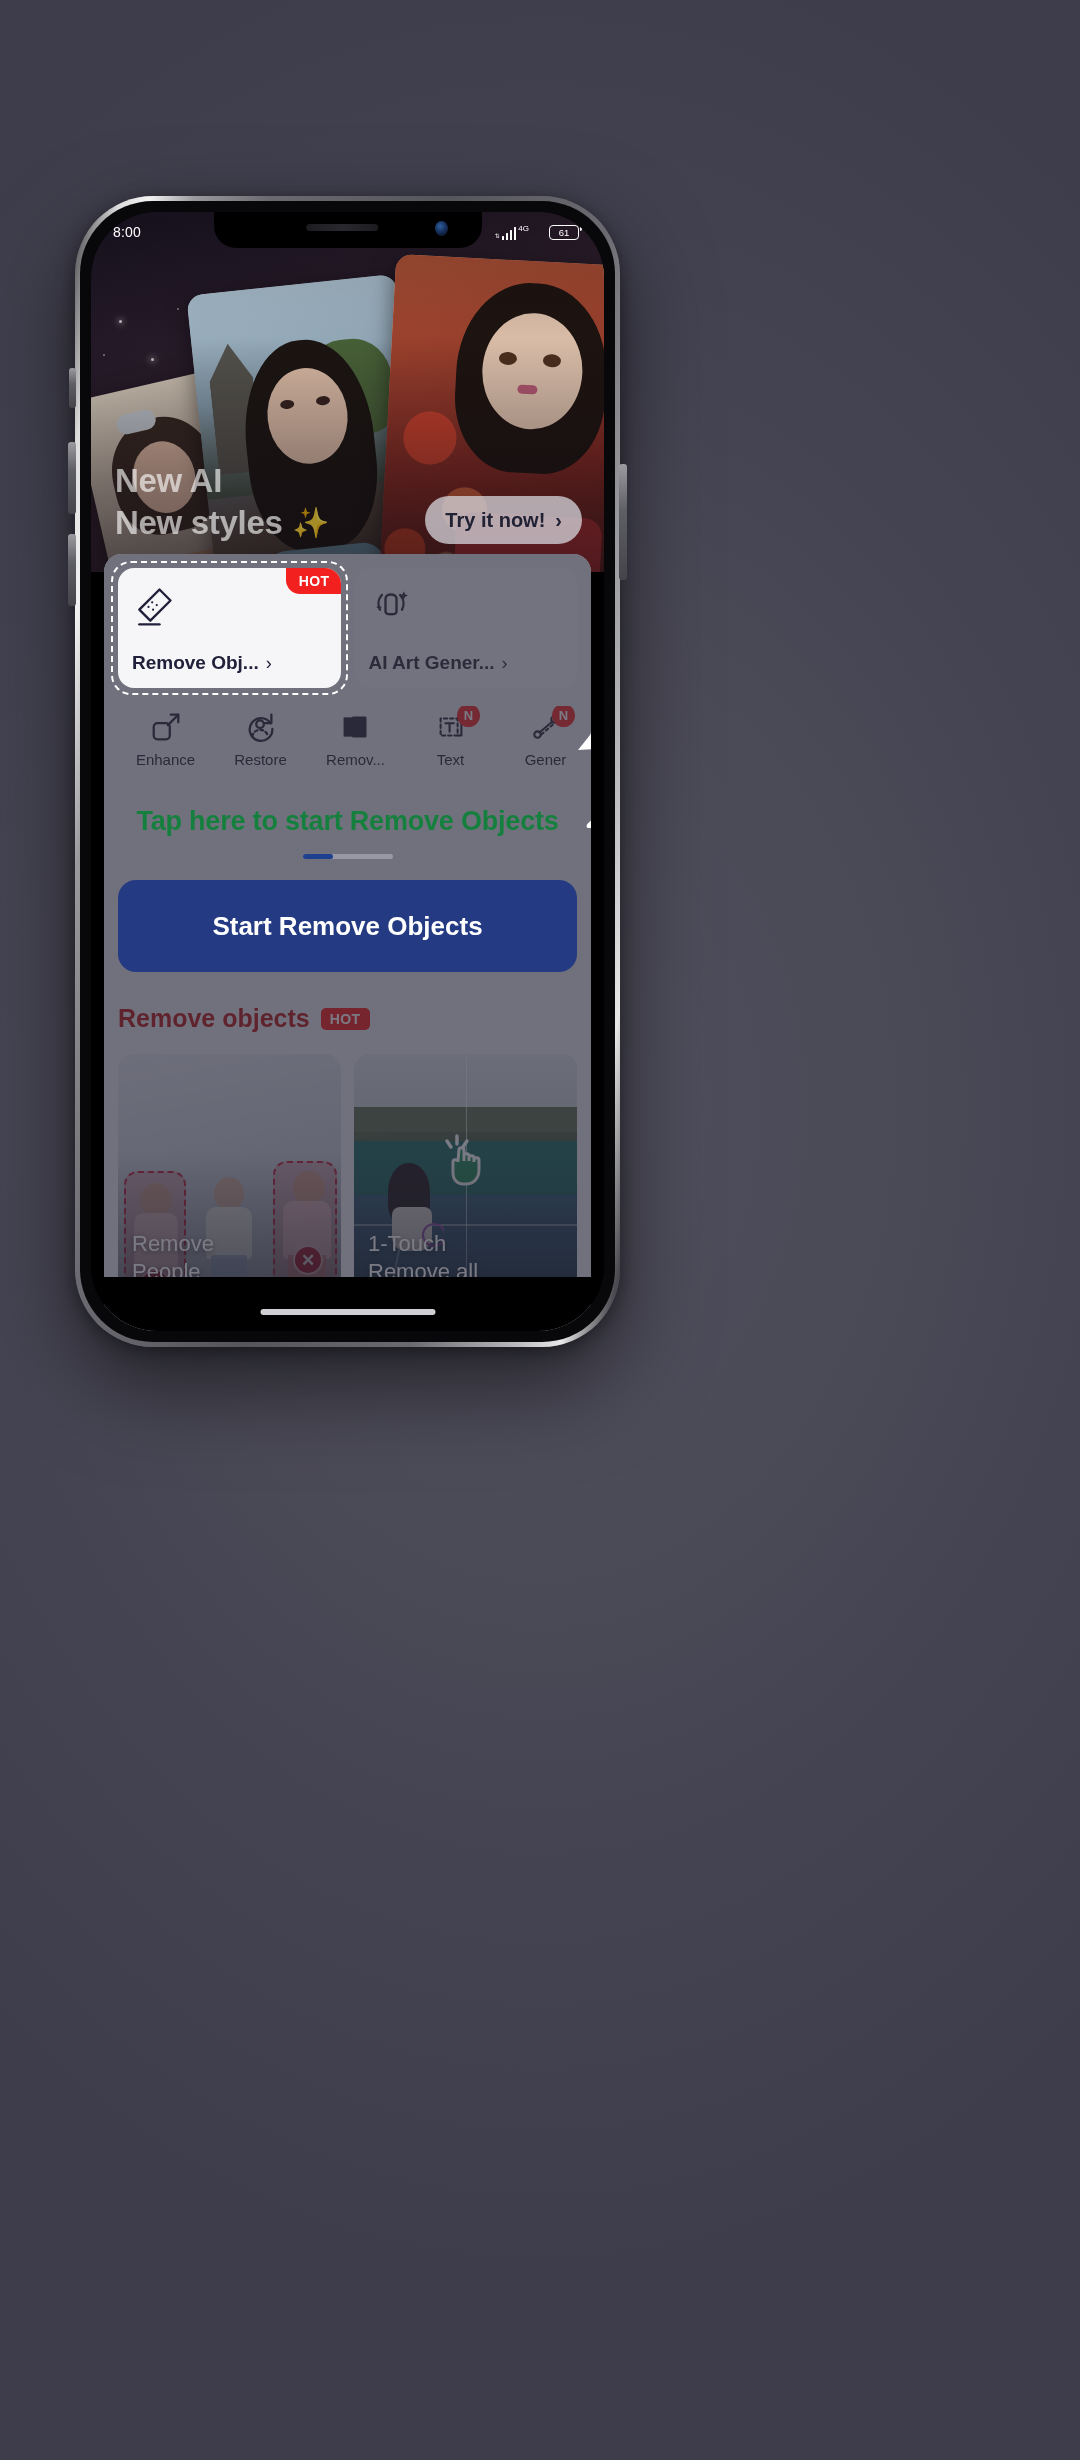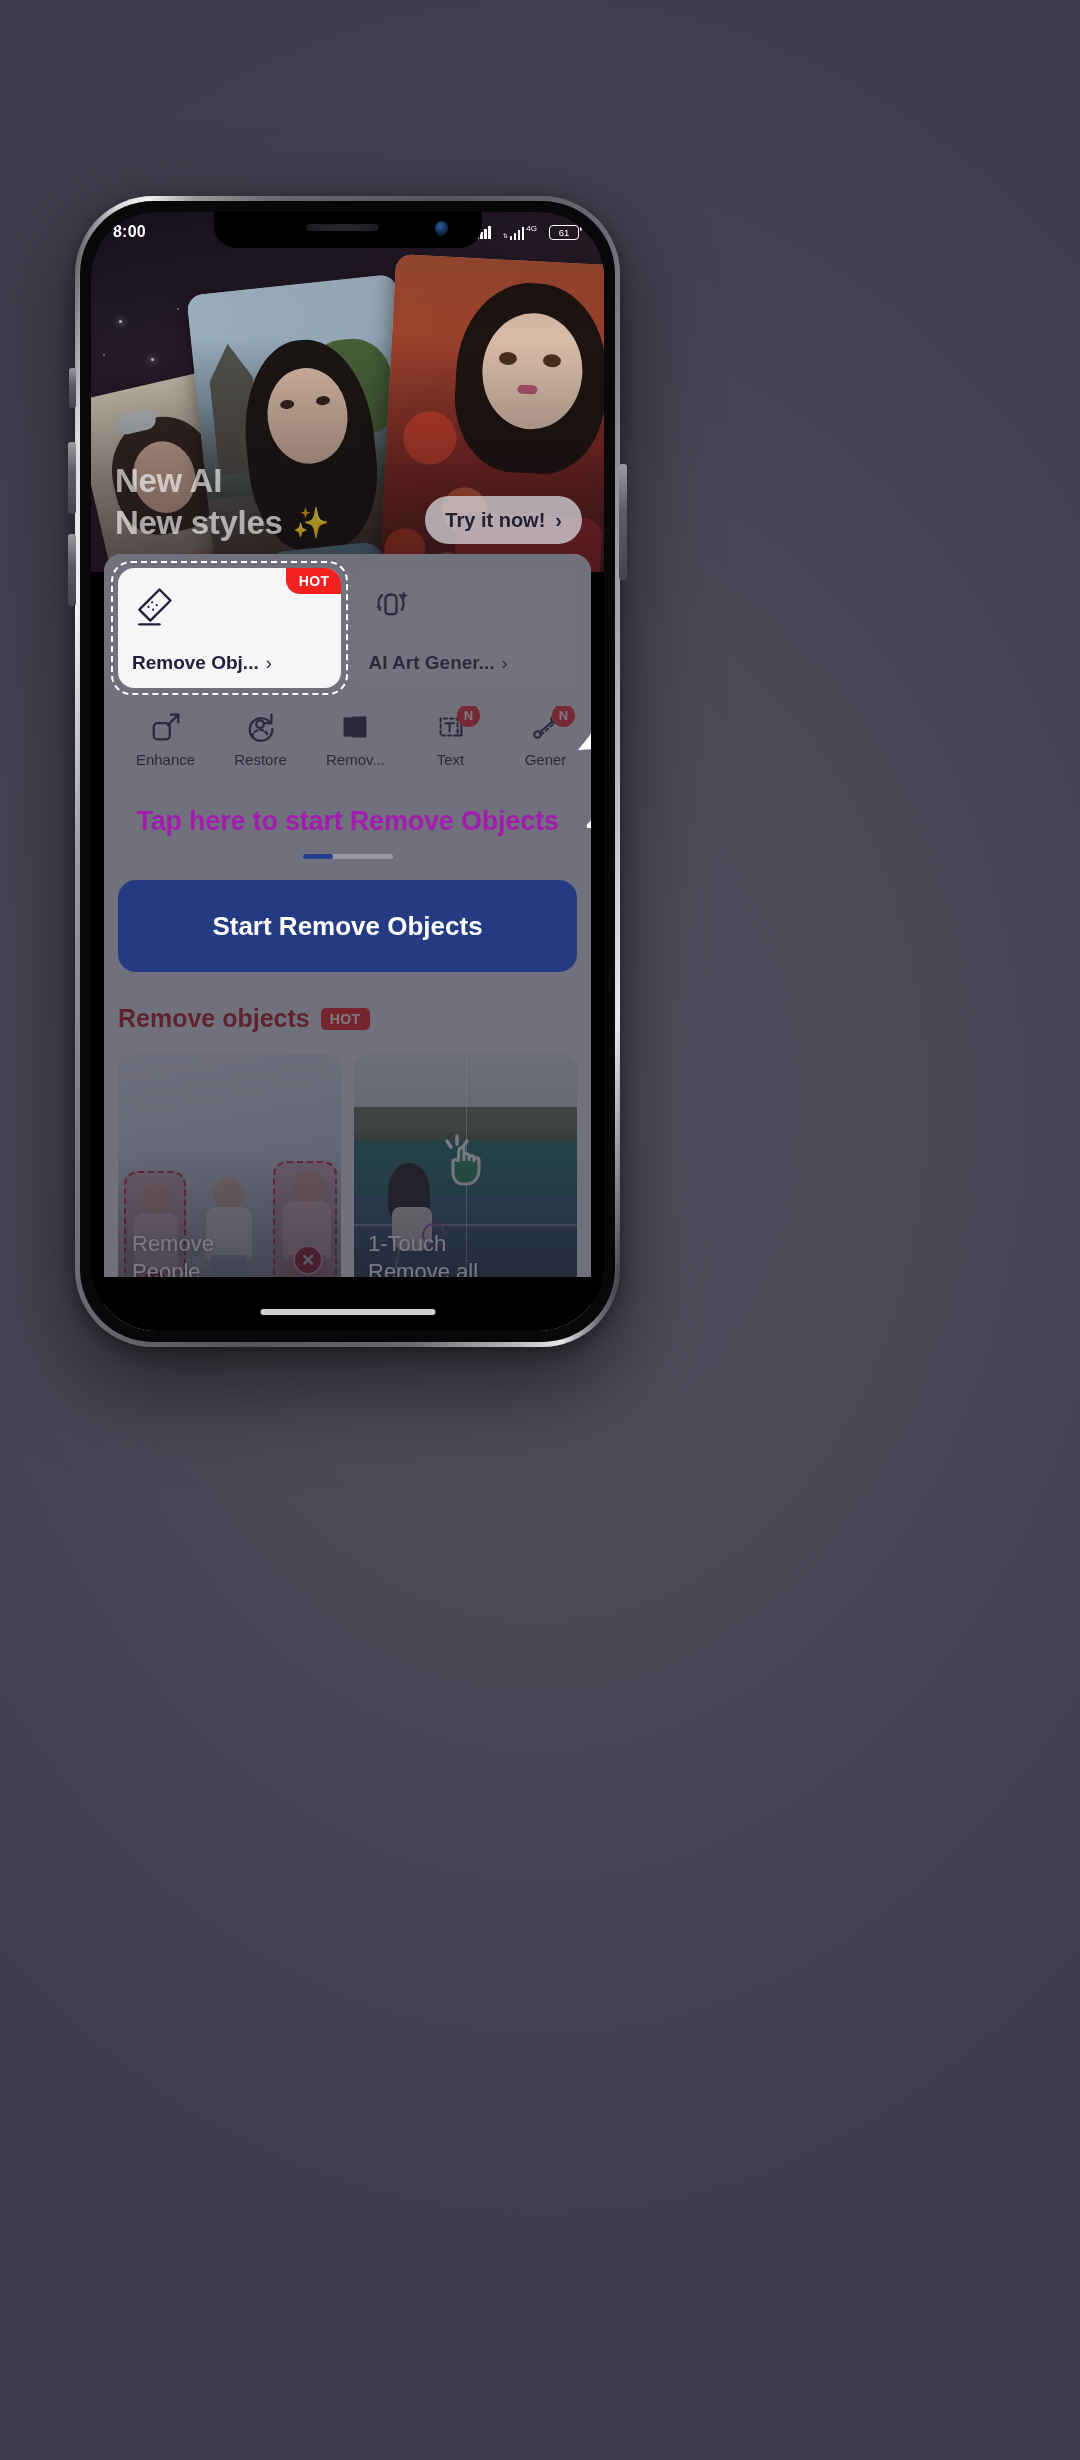--- a/index.html
+++ b/index.html
@@ -67,22 +67,22 @@
     background: radial-gradient(circle at 40% 35%, #2e5f9e 0%, #16305c 45%, #070d18 100%);
   }
 
   
   #status-bar {
     position: absolute; top: 0; left: 0; right: 0; height: 40px;
     display: flex; align-items: center; justify-content: space-between;
     padding: 0 22px; z-index: 35;
     color: #fff;
   }
-  #status-time { font-size: 16px; font-weight: 700; letter-spacing: .2px; }
-  #status-right { display: flex; align-items: center; gap: 12px; }
+  #status-time { font-size: 14px; font-weight: 400; letter-spacing: .2px; }
+  #status-right { display: flex; align-items: center; gap: 20px; }
   .sigbars { display: flex; align-items: flex-end; gap: 1.5px; height: 13px; }
   .sigbars i { display: block; width: 2.5px; background: #fff; border-radius: .5px; }
   .sigbars i:nth-child(1){height:4px}
   .sigbars i:nth-child(2){height:7px}
   .sigbars i:nth-child(3){height:10px}
   .sigbars i:nth-child(4){height:13px}
   #net-type { font-size: 8px; line-height: 1; margin-bottom: 7px; }
   .sig-group { display: flex; align-items: flex-end; gap: 2px; }
   #dataarrows { font-size: 6px; line-height: 1; margin-bottom: 1px; opacity: .9; }
   #battery {
@@ -231,21 +231,21 @@
     background: #f02a2a; color: #fff;
     display: flex; align-items: center; justify-content: center;
     font-size: 13px; font-weight: bold;
   }
 
   
   #tutorial-arrow { position: absolute; top: 146px; left: 452px; z-index: 33; }
 
   #tutorial-text {
     position: absolute; top: 252px; left: 0; right: 0; z-index: 33;
-    text-align: center; color: #a21caf;
+    text-align: center; color: #15803d;
     font-size: 27px; font-weight: bold; letter-spacing: -.2px;
   }
   #page-dots {
     position: absolute; top: 300px; left: 0; right: 0; z-index: 33;
     display: flex; justify-content: center; align-items: center;
   }
   #page-dots .track { width: 90px; height: 5px; border-radius: 3px; background: rgba(200,200,210,.45); position: relative; }
   #page-dots .fill { position:absolute; left:0; top:0; height:100%; width: 30px; border-radius:3px; background:#1f3f8f; }
 
   #start-btn {

